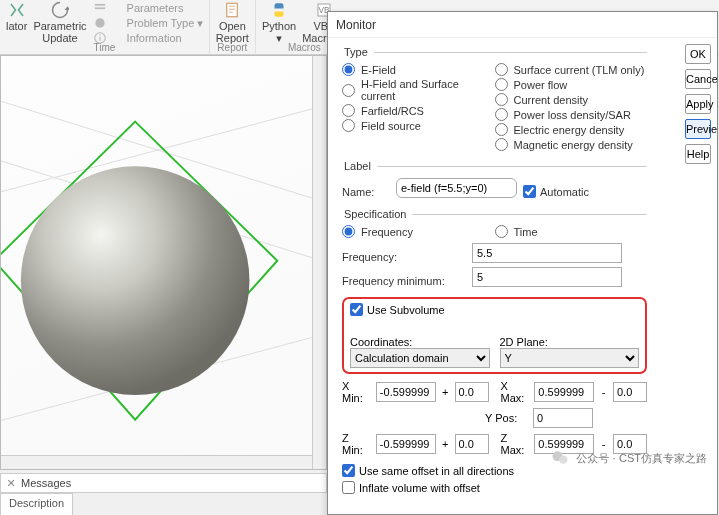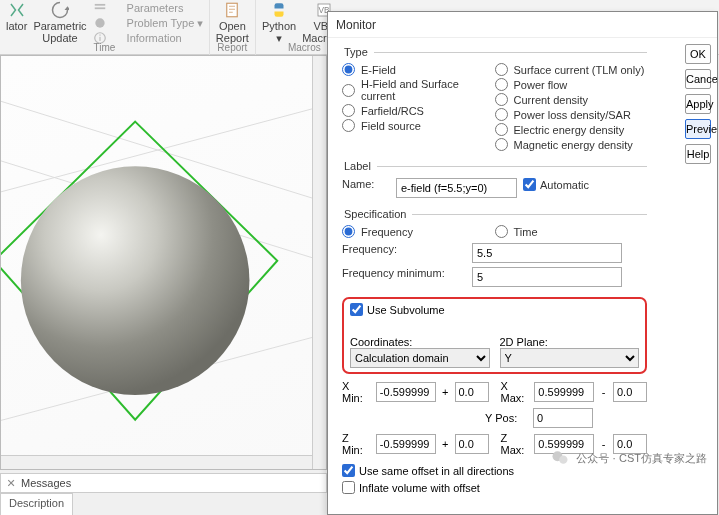--- a/index.html
+++ b/index.html
@@ -38,21 +38,21 @@
   fieldset.grp { border:none; border-top:1px solid #ccc; margin:2px 0 0 0; padding:4px 0 2px 0; }
   fieldset.grp > legend { color:#333; padding-right:6px; font-size:11px; }
 
   .radio-row { display:flex; gap:4px; align-items:center; font-size:11px; color:#333; padding:1px 0; }
   .radio-row input[type=radio] { margin:0 2px 0 0; accent-color:#2a6bd4; }
   .radio-cols { display:flex; }
   .radio-cols .col { flex:1; }
   .checked-label { display:flex; align-items:center; gap:4px; }
   .checked-label input[type=checkbox] { accent-color:#2a6bd4; margin:0; }
 
-  .form-row { display:flex; align-items:flex-start; gap:6px; padding:2px 0; }
+  .form-row { display:flex; align-items:flex-end; gap:6px; padding:2px 0; }
   .form-row > label { width:124px; color:#333; }
   .form-row input[type=text], .form-row select { height:20px; border:1px solid #aaa; padding:0 4px; background:#fff; }
   .form-row input[type=text] { width:100px; }
 
   .hl-box { border:2px solid #e03030; border-radius:7px; padding:4px 6px; margin-top:2px; }
   .coord-row { display:flex; align-items:center; gap:6px; padding:2px 0; }
   .coord-row label.k { width:42px; }
   .coord-row input.n { width:60px; height:20px; border:1px solid #aaa; padding:0 3px; }
   .coord-row .op { width:10px; text-align:center; }
   .coord-row .mid { flex:1; }
@@ -227,21 +227,21 @@
                   <span>Magnetic energy density</span>
                 </label>
               </div>
           </div>
         </fieldset>
 
         <fieldset class="grp">
           <legend>Label</legend>
           <div class="form-row">
             <label style="width:48px">Name:</label>
-            <input type="text" style="flex: 1 1 0%;" value="e-field (f=5.5;y=0)">
+            <input type="text" style="flex: 1 1 0%; border-radius: 6px;" value="e-field (f=5.5;y=0)">
             <label class="checked-label">
               <input type="checkbox" checked="" style="">
               <span>Automatic</span>
             </label>
           </div>
         </fieldset>
 
         <fieldset class="grp">
           <legend>Specification</legend>
           <div class="radio-cols" style="margin-bottom:2px">

